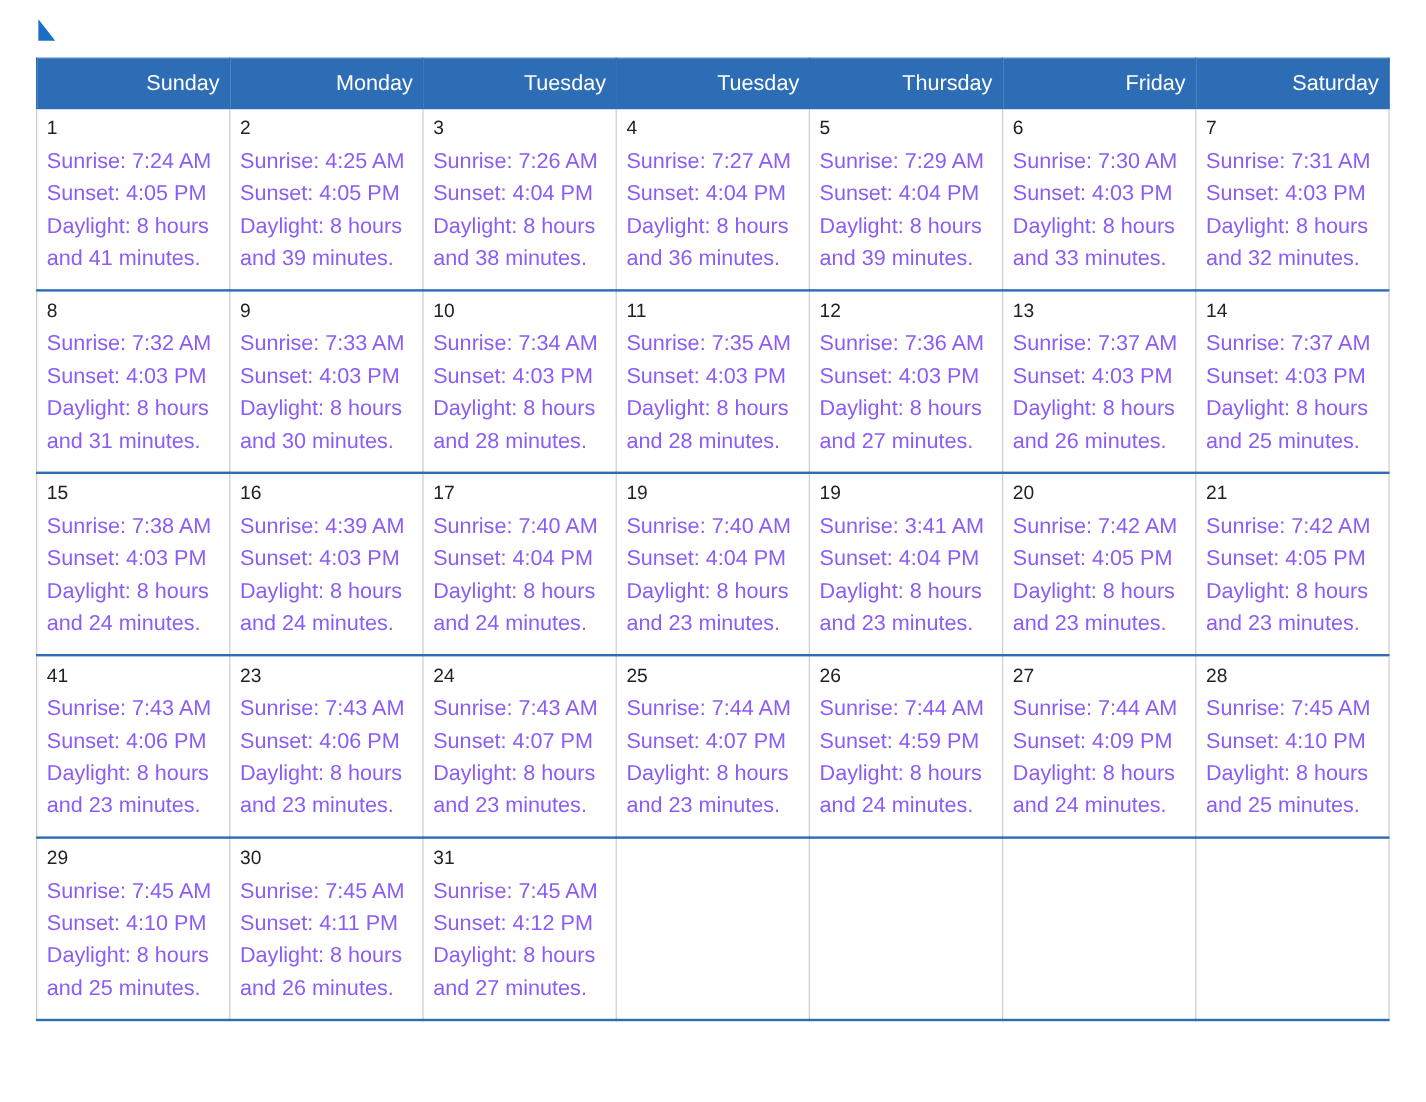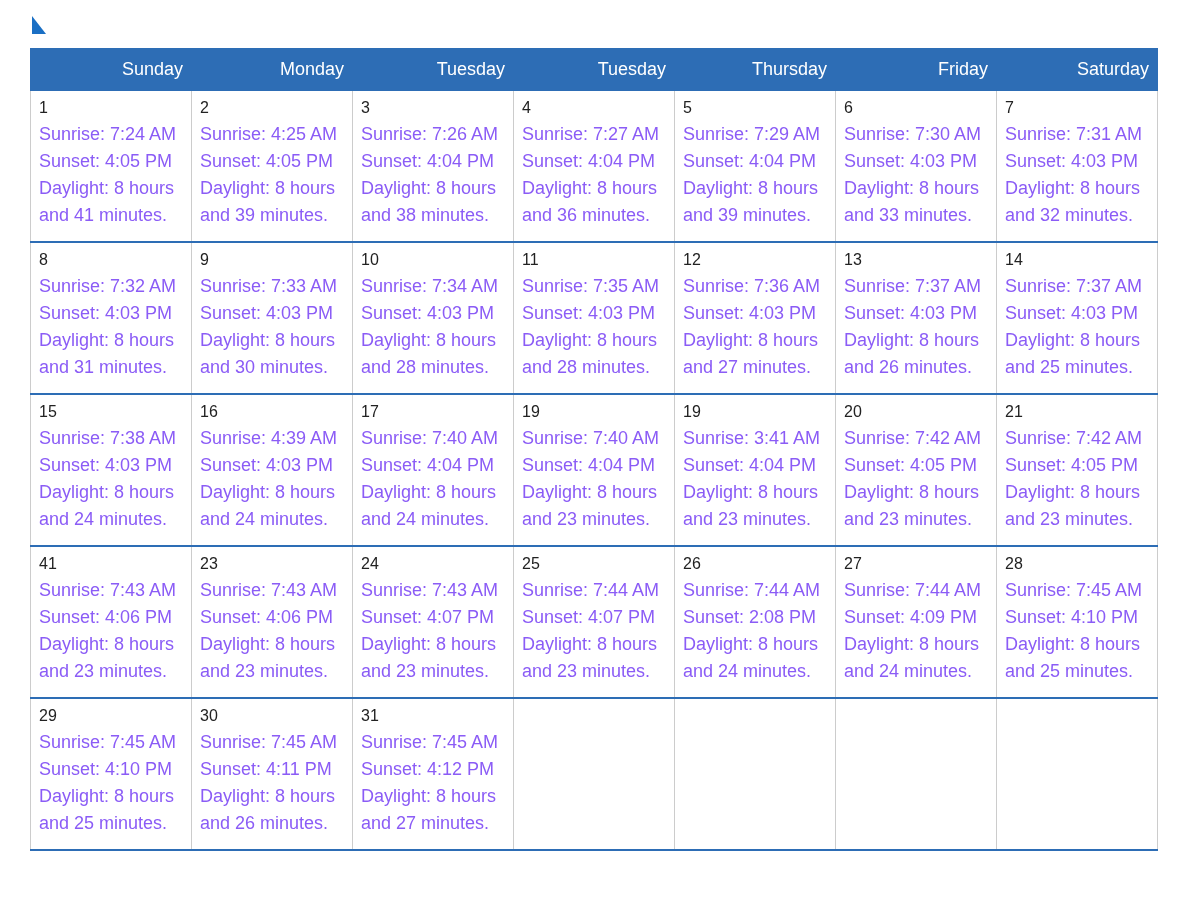--- a/index.html
+++ b/index.html
@@ -341,21 +341,21 @@
         <div class="day-info">
           <span>Sunrise: 7:44 AM</span><br>
           <span>Sunset: 4:07 PM</span><br>
           <span>Daylight: 8 hours and 23 minutes.</span>
         </div>
       </td>
         <td>
         <span class="day-number">26</span>
         <div class="day-info">
           <span>Sunrise: 7:44 AM</span><br>
-          <span>Sunset: 2:08 PM</span><br>
+          <span>Sunset: 4:59 PM</span><br>
           <span>Daylight: 8 hours and 24 minutes.</span>
         </div>
       </td>
         <td>
         <span class="day-number">27</span>
         <div class="day-info">
           <span>Sunrise: 7:44 AM</span><br>
           <span>Sunset: 4:09 PM</span><br>
           <span>Daylight: 8 hours and 24 minutes.</span>
         </div>

